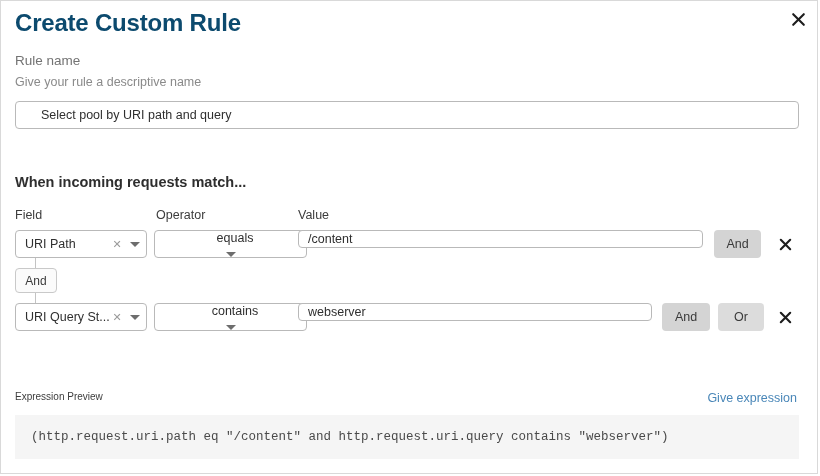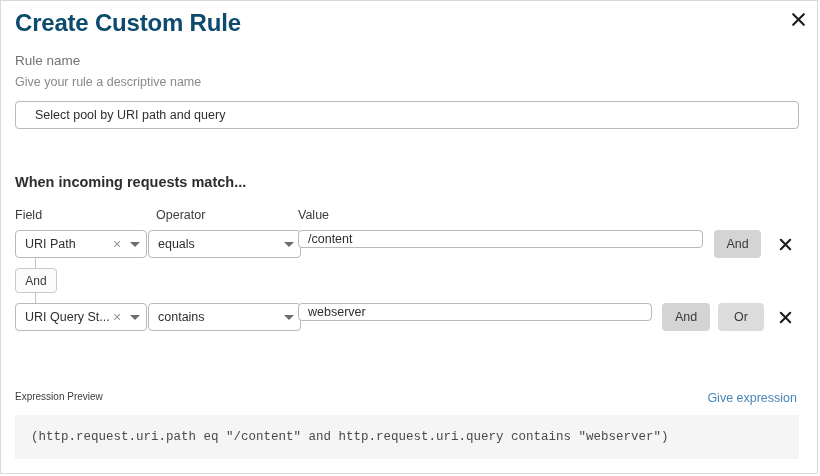--- a/index.html
+++ b/index.html
@@ -68,21 +68,21 @@
     top: 100px;
     width: 784px;
     height: 28px;
     box-sizing: border-box;
     border: 1px solid #b9b9b9;
     border-radius: 4px;
     background: #ffffff;
     font-family: "Liberation Sans", sans-serif;
     font-size: 12.5px;
     color: #2f2f2f;
-    padding: 0 19px;
+    padding: 0 25px;
     outline: none;
   }
 
   
   .match-heading {
     position: absolute;
     left: 14px;
     top: 173px;
     font-size: 14.5px;
     font-weight: bold;
@@ -110,21 +110,21 @@
     height: 28px;
     box-sizing: border-box;
     border: 1px solid #b9b9b9;
     border-radius: 4px;
     background: #ffffff;
     display: flex;
     align-items: center;
     cursor: pointer;
   }
   .select-field { left: 14px; width: 132px; }
-  .select-operator { left: 147px; width: 153px; }
+  .select-operator { left: 153px; width: 153px; flex-direction: column; }
 
   .select-text {
     flex: 1;
     font-size: 12.5px;
     color: #2f2f2f;
     padding-left: 9px;
     white-space: nowrap;
     overflow: hidden;
   }
   .clear-x {

